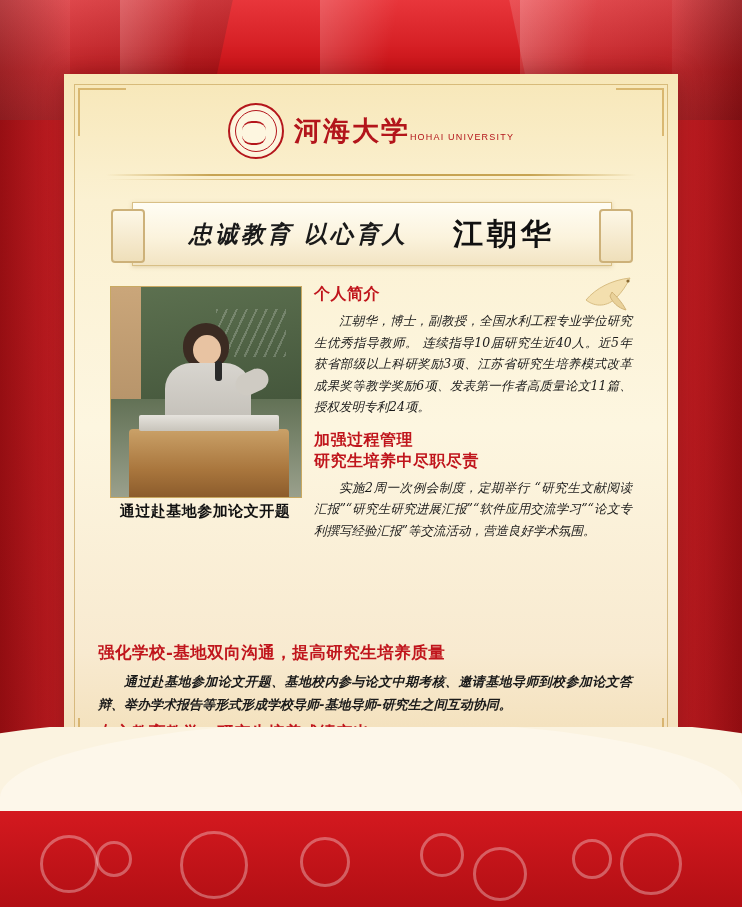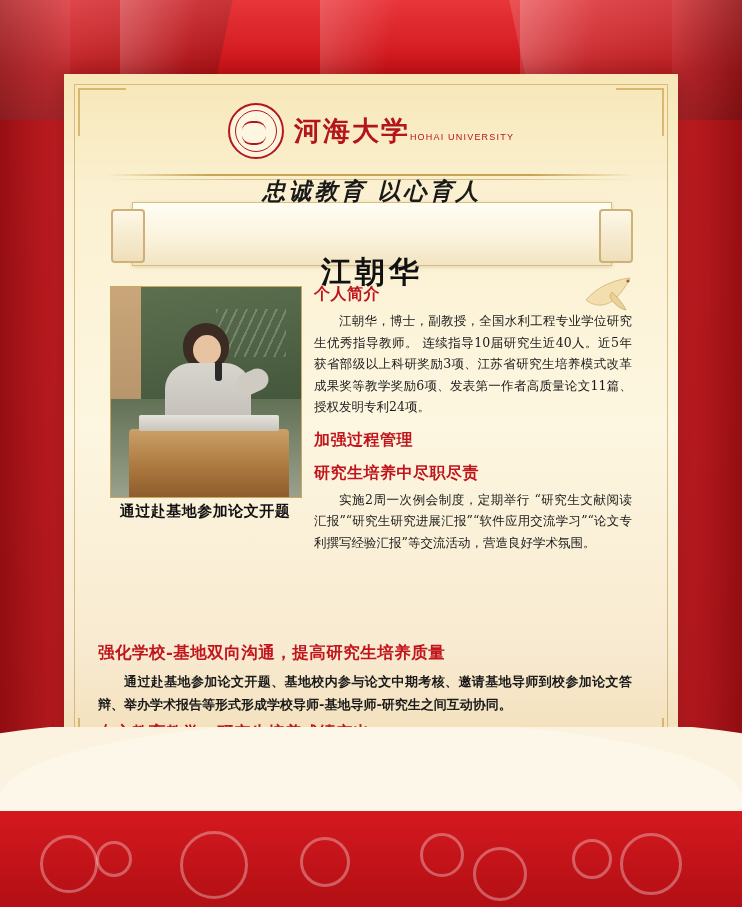--- a/index.html
+++ b/index.html
@@ -169,21 +169,20 @@
     top: 128px;
     width: 478px;
     height: 62px;
     background: linear-gradient(180deg, #fffdf4 0%, #fbf3dd 55%, #f2e4c3 100%);
     border: 1px solid #d8bf86;
     box-shadow: 0 1px 4px rgba(150,110,40,0.25);
     display: flex;
     align-items: center;
     justify-content: center;
     gap: 45px;
-    flex-direction: column;
   }
   .plaque-wing {
     position: absolute;
     top: 6px;
     width: 30px; height: 50px;
     border: 2px solid #cdb179;
     border-radius: 4px;
     background: linear-gradient(180deg,#fdf7e6,#efdfba);
   }
   .plaque-wing.left  { left: -22px; }
@@ -321,28 +320,29 @@
     width: 318px;
   }
   .sec-head {
     font-family: "DejaVu Serif", serif;
     font-size: 16px;
     font-weight: bold;
     color: #c0151c;
     letter-spacing: 0.5px;
     margin-bottom: 5px;
   }
-  .sec-head.line2 { margin-bottom: 12px; }
+  .sec-head.line2 { margin-bottom: 0; }
   .body-text {
     font-family: "DejaVu Serif", serif;
     font-size: 12.5px;
     line-height: 1.72;
     color: #1a1a1a;
     text-align: justify;
     text-indent: 2em;
+    font-style: italic;
   }
   .gap { height: 12px; }
 
   
   .full-sec {
     position: absolute;
     left: 34px;
     width: 534px;
   }
   .full-sec .sec-head {

